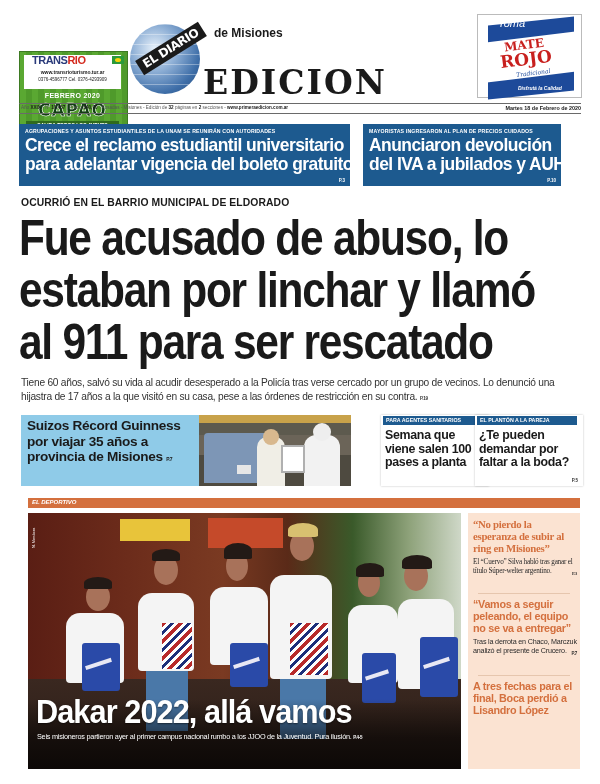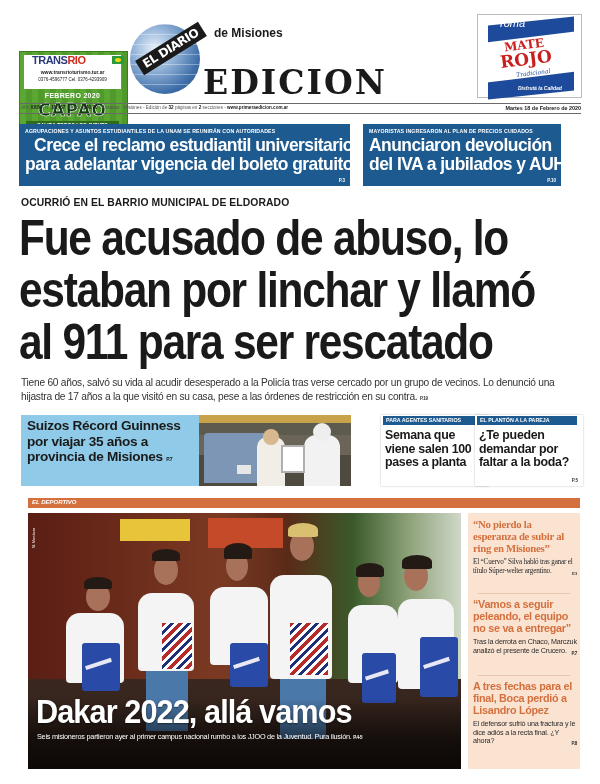--- a/index.html
+++ b/index.html
@@ -44,21 +44,21 @@
   .ad-right .disf { position: absolute; left: 40px; top: 70px; color: #ffffff; font-style: italic; font-weight: bold; font-size: 5px; }
 
   
   .edition-bar { position: absolute; left: 19px; top: 103px; width: 562px; height: 11px; border-top: 1px solid #6a6a6a; border-bottom: 1px solid #6a6a6a; }
   .edition-info { position: absolute; left: 2px; top: 1px; font-size: 4.6px; color: #555555; white-space: nowrap; }
   .edition-info b { color: #1a1a1a; }
   .edition-date { position: absolute; right: 0; top: 1px; font-size: 5.4px; font-weight: bold; color: #1a1a1a; white-space: nowrap; }
 
   
   .topbox { position: absolute; top: 124px; height: 62px; background: #1d5a8f; color: #ffffff; }
-  .topbox.left { left: 19px; width: 331px; text-align: right; }
+  .topbox.left { left: 19px; width: 331px; }
   .topbox.right { left: 363px; width: 198px; }
   .topbox .kicker { position: absolute; left: 6px; top: 4px; font-size: 5.2px; font-weight: bold; letter-spacing: 0.15px; white-space: nowrap; }
   .topbox .head { position: absolute; left: 6px; top: 11px; font-family: "Liberation Sans", sans-serif; font-weight: bold; font-size: 19px; line-height: 19px; letter-spacing: -0.6px; transform: scaleX(0.92); transform-origin: left top; white-space: nowrap; }
   .topbox .page { position: absolute; right: 5px; bottom: 3px; font-size: 4.5px; font-weight: bold; }
 
   
   .main-kicker { position: absolute; left: 21px; top: 196px; font-size: 11.5px; font-weight: bold; color: #1a1a1a; letter-spacing: 0.1px; transform: scaleX(0.9); transform-origin: left top; white-space: nowrap; }
   .main-headline { position: absolute; left: 19px; top: 212px; width: 562px; }
   .main-headline .line { display: block; font-family: "Liberation Sans", sans-serif; font-weight: bold; font-size: 50px; line-height: 52px; letter-spacing: -1.5px; color: #1a1a1a; transform: scaleX(0.85); transform-origin: left top; white-space: nowrap; }
   .main-summary { position: absolute; left: 21px; top: 376px; width: 560px; font-size: 10.2px; line-height: 14px; color: #333333; letter-spacing: -0.25px; }
@@ -296,18 +296,14 @@
   <div class="side-item s2">
     <div class="head">“Vamos a seguir peleando, el equipo no se va a entregar”</div>
     <div class="body">
       <span>Tras la derrota en Chaco, Marczuk analizó el presente de Crucero.</span>
       <span class="page">P.7</span>
     </div>
   </div>
   <div class="side-sep" style="top:162px;"></div>
   <div class="side-item s3">
     <div class="head">A tres fechas para el final, Boca perdió a Lisandro López</div>
-    <div class="body">
-      <span>El defensor sufrió una fractura y le dice adiós a la recta final. ¿Y ahora?</span>
-      <span class="page">P.8</span>
-    </div>
   </div>
 </div>
 
 </body></html>

